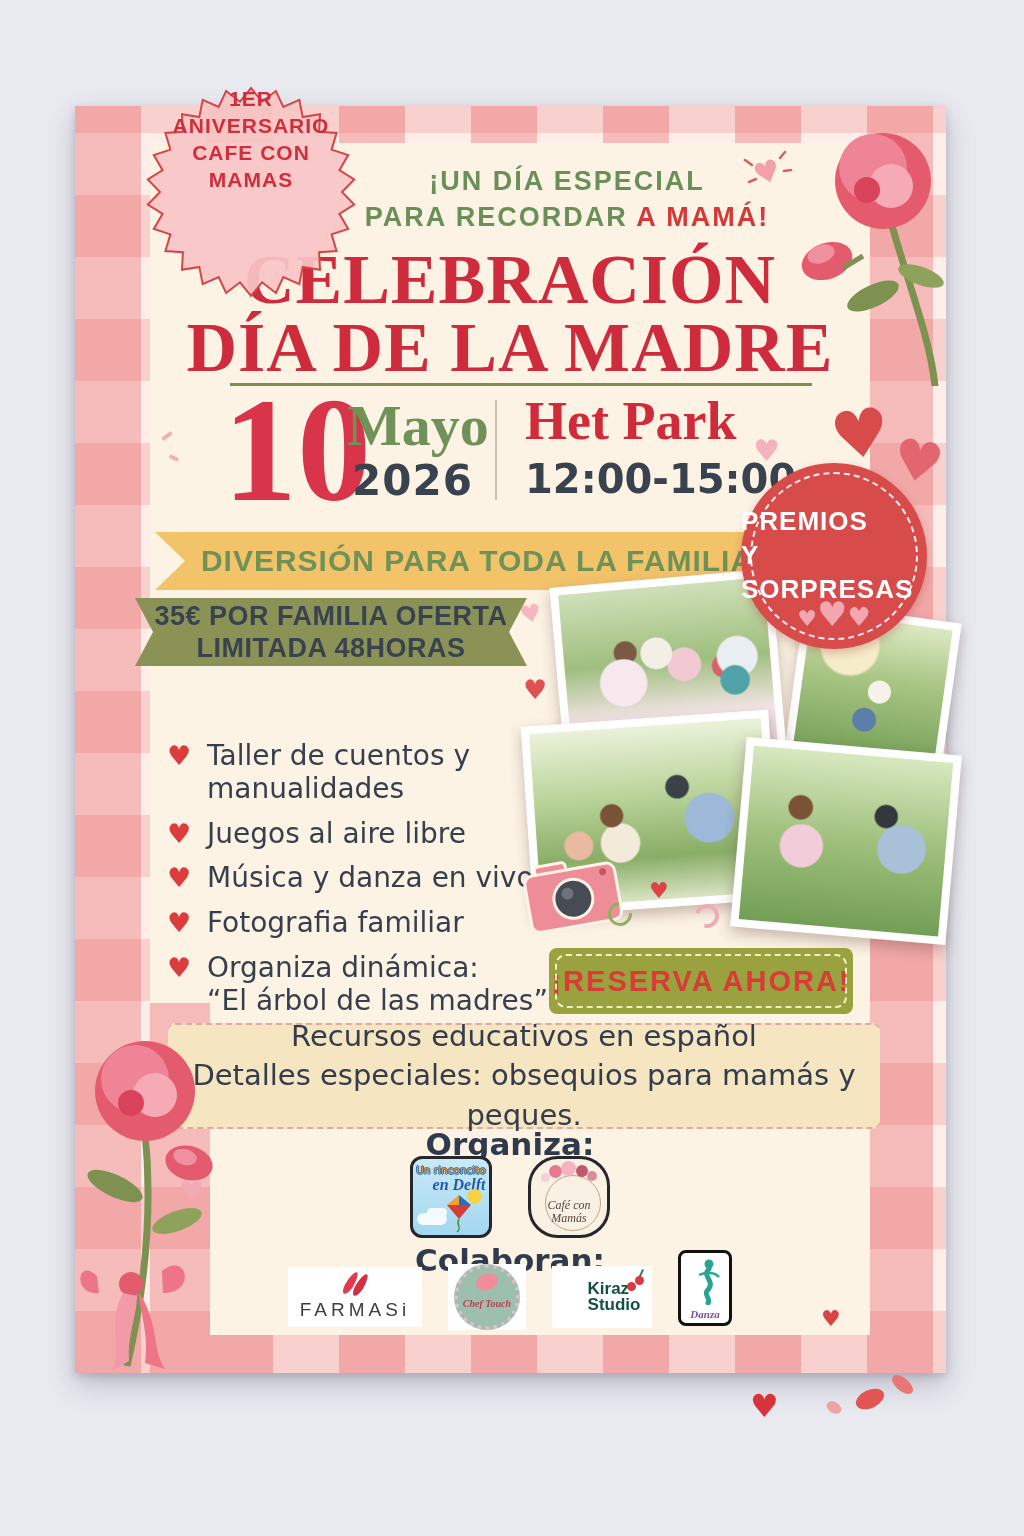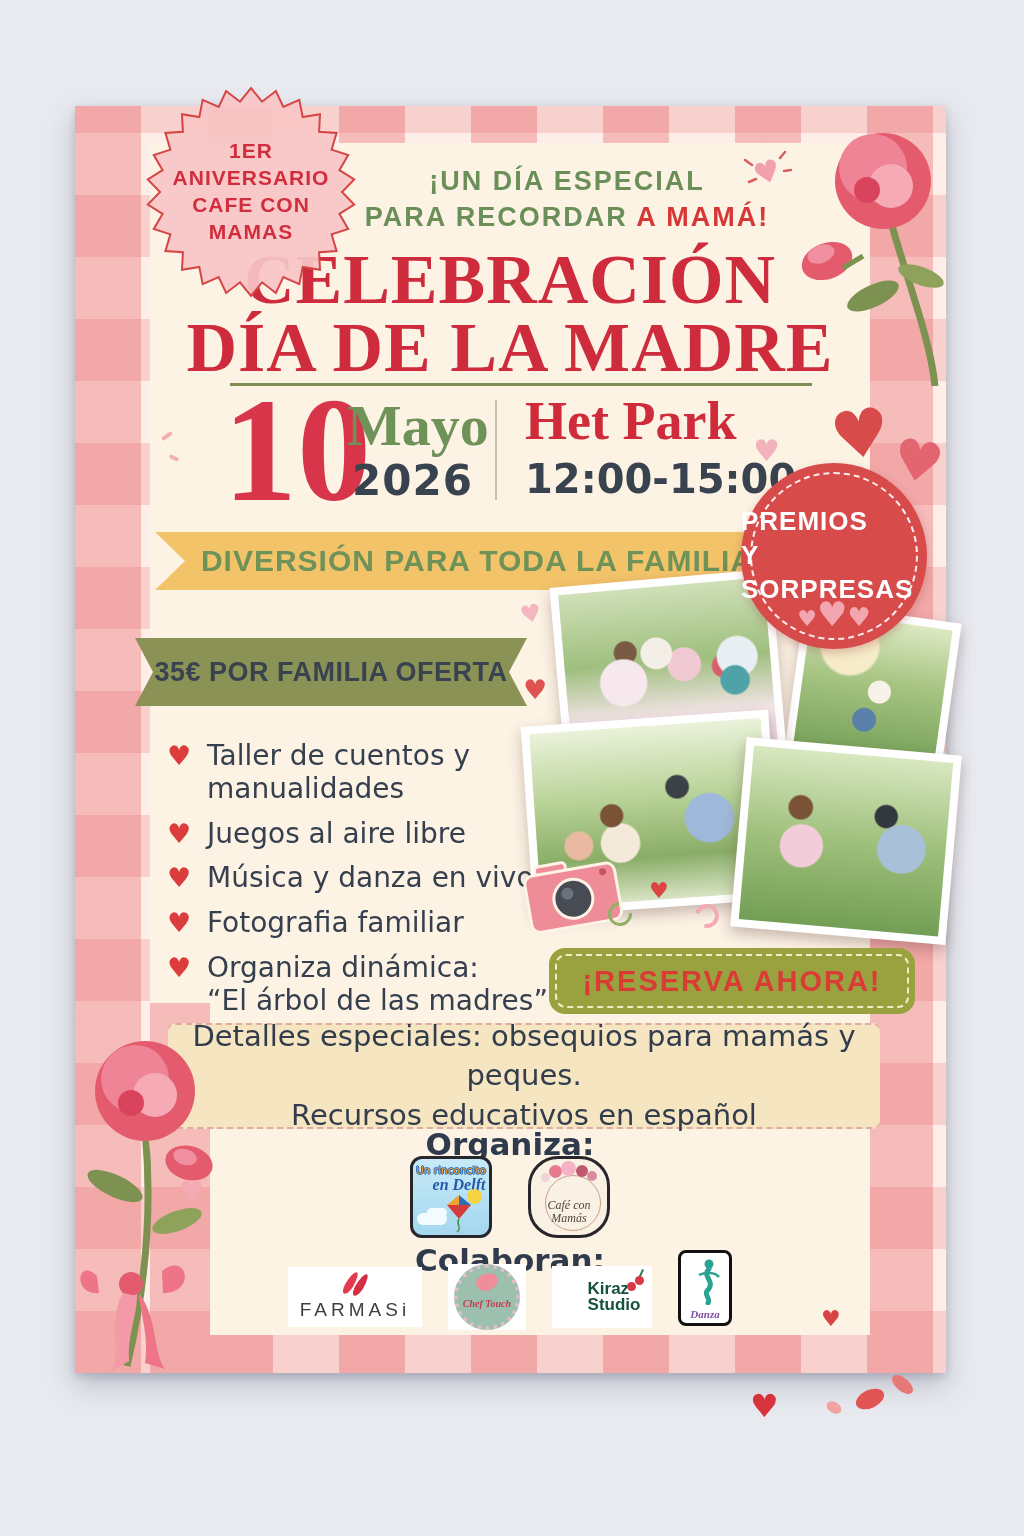--- a/index.html
+++ b/index.html
@@ -14,21 +14,21 @@
     background-image:
       repeating-linear-gradient(90deg, rgba(238,152,152,.55) 0 66px, rgba(255,248,244,.35) 66px 132px),
       repeating-linear-gradient(0deg, rgba(238,152,152,.45) 0 62px, rgba(255,246,242,.5) 62px 124px);}
   #cream{position:absolute;left:75px;top:37px;width:720px;height:1192px;background:#fcf3e4;}
   #patch-bl{position:absolute;left:75px;top:897px;width:60px;height:370px;}
 
   
   #starburst{left:70px;top:-20px;width:212px;height:212px;z-index:6;}
   #starburst svg{position:absolute;left:0;top:0;}
   #starburst .lines{position:absolute;left:0;top:0;width:212px;height:212px;
-     display:flex;flex-direction:column;justify-content:center;align-items:center;
+     display:flex;flex-direction:column;justify-content:flex-start;align-items:center;
      font-family:"Liberation Sans",sans-serif;font-weight:bold;color:#d02d3d;
      font-size:21px;letter-spacing:1px;line-height:1.28;text-align:center;}
 
   
   #tagline{left:282px;top:57px;width:420px;text-align:center;z-index:4;
      font-family:"Liberation Sans",sans-serif;font-weight:bold;font-size:27px;
      letter-spacing:2px;line-height:1.35;color:#6a8f58;}
   #tagline .red{color:#d63737;}
 
   
@@ -62,21 +62,21 @@
   #premios .hearts{position:absolute;bottom:18px;width:100%;text-align:center;color:#f2a7b0;}
   #premios .hearts .h1{font-size:22px;} #premios .hearts .h2{font-size:34px;} #premios .hearts .h3{font-size:26px;}
 
   .heart{line-height:1;display:inline-block;}
 
   
   #ribbon{left:60px;top:492px;width:392px;height:68px;background:#8b9256;
      clip-path:polygon(0 0,100% 0,calc(100% - 18px) 50%,100% 100%,0 100%,18px 50%);
      display:flex;flex-direction:column;align-items:center;justify-content:center;
      font-family:"Liberation Sans",sans-serif;font-weight:bold;font-size:27px;
-     color:#39424f;line-height:1.2;letter-spacing:.5px;z-index:2;text-align:center;margin-top:40px;}
+     color:#39424f;line-height:1.2;letter-spacing:.5px;z-index:2;text-align:center;}
 
   
   .photo{background:#fff;padding:8px;box-shadow:0 6px 14px rgba(90,55,55,.32);}
   .scene{width:100%;height:100%;}
   #photo1{left:482px;top:472px;width:206px;height:166px;transform:rotate(-5deg);z-index:3;}
   #photo2{left:718px;top:506px;width:142px;height:148px;transform:rotate(8deg);z-index:2;}
   #photo3{left:452px;top:612px;width:232px;height:174px;transform:rotate(-4deg);z-index:4;}
   #photo4{left:663px;top:640px;width:200px;height:174px;transform:rotate(5deg);z-index:5;}
   #photo1 .scene{background:
      radial-gradient(circle at 82% 60%, #4fa3a8 0 7%, transparent 8%),
@@ -118,21 +118,21 @@
   #camera .dot{position:absolute;right:8px;top:14px;width:7px;height:7px;border-radius:50%;background:#c75560;}
 
   
   #activities{left:92px;top:634px;width:390px;z-index:2;}
   .act{display:flex;margin-bottom:12px;}
   .act .bullet{color:#db3d3d;font-size:27px;width:40px;flex:0 0 40px;line-height:1.2;}
   .act .txt{font-size:28px;color:#363f4e;line-height:1.17;}
   .act .l2{display:block;}
 
   
-  #reserve{left:474px;top:842px;width:366px;height:66px;background:#9aa23f;border-radius:16px;
+  #reserve{left:474px;top:842px;width:304px;height:66px;background:#9aa23f;border-radius:8px;
      display:flex;align-items:center;justify-content:center;z-index:6;text-align:center;}
   #reserve:after{content:"";position:absolute;inset:6px;border:2px dashed #f2ecc4;border-radius:11px;}
   #reserve span{font-family:"Liberation Sans",sans-serif;font-weight:bold;font-size:29px;
      letter-spacing:2px;color:#d93b35;}
 
   
   #details{left:93px;top:917px;width:712px;height:102px;background:#f5e5c1;border-radius:8px;
      border-top:2px dashed #e0a9a2;border-bottom:2px dashed #e0a9a2;
      display:flex;flex-direction:column;align-items:center;justify-content:center;
      font-size:29px;color:#323c4c;line-height:1.35;text-align:center;z-index:2;}
@@ -257,20 +257,21 @@
         <span>PREMIOS</span><br>
         <span>Y SORPRESAS</span>
       </div>
       <div class="hearts">
         <span class="heart h1">♥</span><span class="heart h2">♥</span><span class="heart h3">♥</span>
       </div>
     </div>
 
     <div id="ribbon" class="abs">
       <span>35€ POR FAMILIA OFERTA</span>
+      <span>LIMITADA 48HORAS</span>
     </div>
 
     <div id="photo1" class="abs photo">
         <div class="scene"></div>
       </div>
     <div id="photo2" class="abs photo">
         <div class="scene"></div>
       </div>
     <div id="photo3" class="abs photo">
         <div class="scene"></div>
@@ -314,22 +315,22 @@
         <span class="bullet heart">♥</span>
         <span class="txt"><span>Organiza dinámica:</span><span class="l2">“El árbol de las madres”</span></span>
       </div>
     </div>
 
     <div id="reserve" class="abs">
       <span>¡RESERVA AHORA!</span>
     </div>
 
     <div id="details" class="abs">
+      <span>Recursos educativos en español</span>
       <span>Detalles especiales: obsequios para mamás y peques.</span>
-      <span>Recursos educativos en español</span>
     </div>
 
     <div id="org-h" class="abs sect-h">Organiza:</div>
     <div id="org-row" class="abs">
       <div id="logo-rinconcito" class="orglogo">
         <div class="t1">Un rinconcito</div>
         <div class="t2">en Delft</div>
         <div class="sun"></div>
         <div class="cloud"></div>
         <div class="cloud2"></div>

